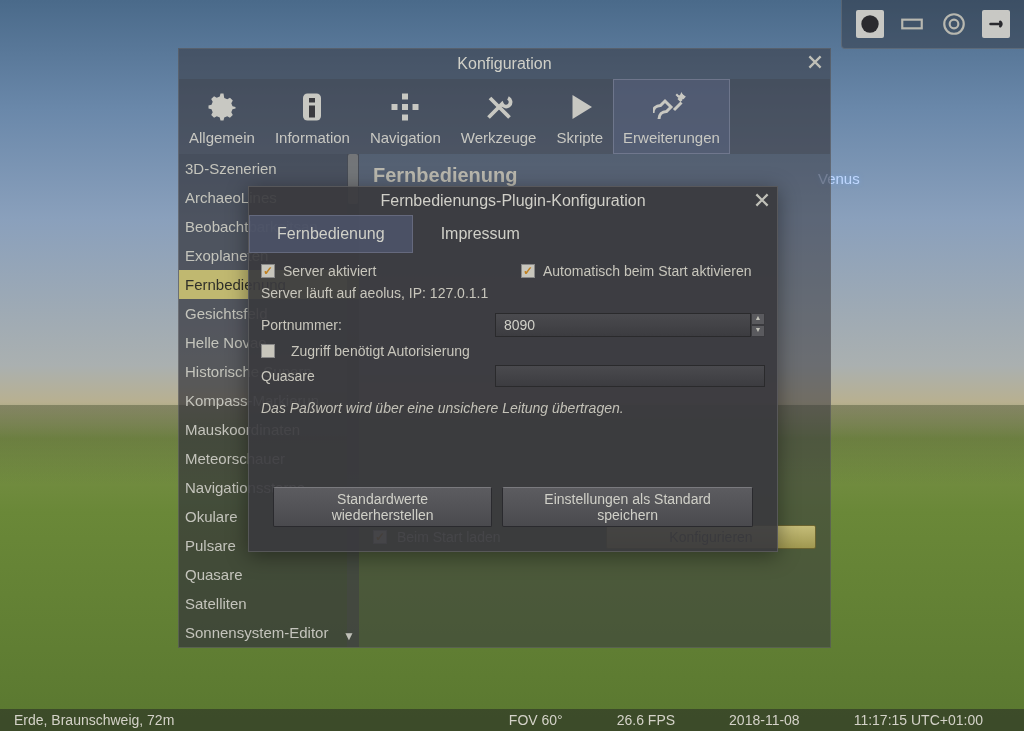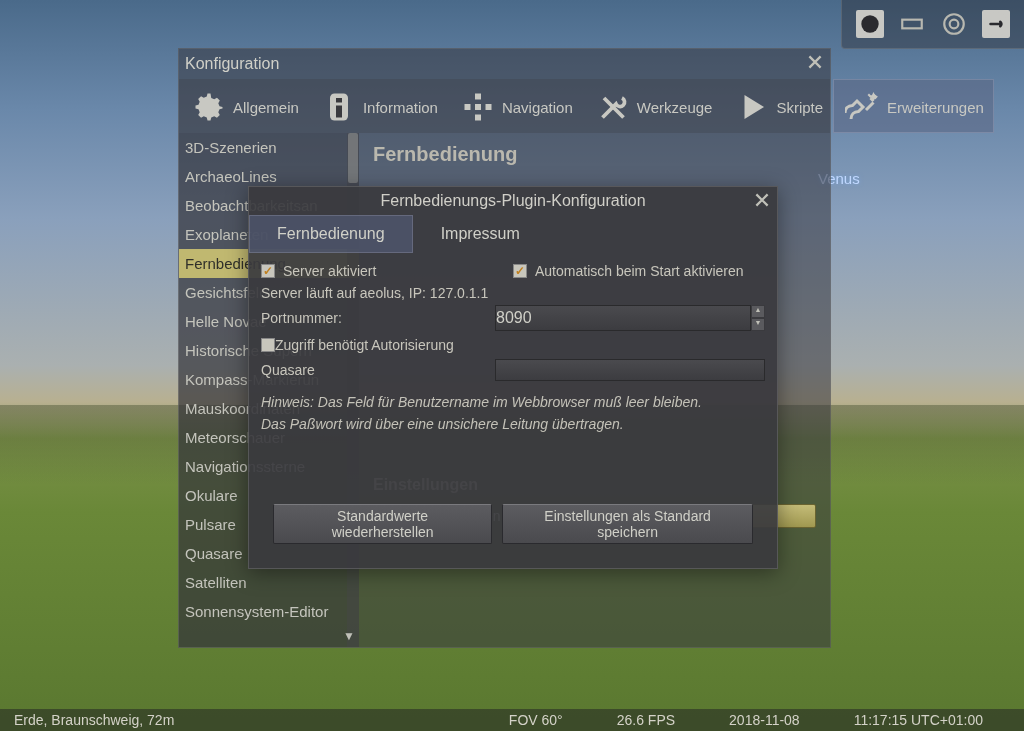--- a/index.html
+++ b/index.html
@@ -28,26 +28,26 @@
   
   .obj-label { position: absolute; top: 170px; left: 818px; color: #c0d8ff; font-size: 15px; text-shadow: 0 0 4px rgba(120,180,255,0.5); }
 
   
   .win {
     position: absolute; left: 178px; top: 48px; width: 653px; height: 600px;
     background: rgba(55,55,62,0.55);
     border: 1px solid rgba(120,120,120,0.35);
     display:flex; flex-direction:column;
   }
-  .win-title { padding: 6px; color:#d0d0c8; font-size:16px; position:relative; }
+  .win-title { text-align:center; padding: 6px; color:#d0d0c8; font-size:16px; position:relative; }
   .close-x { position:absolute; right:6px; top:4px; width:18px; height:18px; cursor:pointer; }
   .close-x svg { width:18px; height:18px; }
 
   .top-tabs { display:flex; background: rgba(60,60,65,0.3); }
-  .top-tab { flex: 0 0 auto; text-align:center; padding: 10px 10px 8px; cursor:pointer; display:flex; align-items:center; gap:4px; }
+  .top-tab { flex: 0 0 auto; text-align:center; padding: 10px 10px 8px; cursor:pointer; display:flex; flex-direction:column; align-items:center; gap:4px; }
   .top-tab .icon { width:40px; height:36px; display:flex; align-items:center; justify-content:center;}
   .top-tab .icon svg { width:36px; height:36px; fill:#c8c8c2; }
   .top-tab span { font-size:15px; color:#c8c8c2; }
   .top-tab.active { background: rgba(90,100,130,0.55); box-shadow: inset 0 0 0 1px rgba(200,200,220,0.25); text-align: right; }
 
   .content-row { display:flex; flex:1; overflow:hidden; }
   .sidebar { width: 180px; background: rgba(50,50,55,0.35); overflow:hidden; position:relative;}
   .sidebar .sb-item { padding: 6px 6px; cursor:pointer; white-space:nowrap; overflow:hidden; text-overflow: clip; color:#c4c4bc; font-size:15px; }
   .sidebar .sb-item.selected { background: #c0b870; color:#30302a; }
   .sb-arrow { position:absolute; right:4px; bottom:4px; color:#c0c0b8; font-size:12px; cursor:pointer; }
@@ -73,26 +73,26 @@
     position:absolute; left: 248px; top: 186px; width: 530px;
     background: rgba(58,58,62,0.92);
     border:1px solid rgba(130,130,130,0.4);
     box-shadow: 0 4px 20px rgba(0,0,0,0.4);
   }
   .modal-title { text-align:center; padding:5px; font-size:16px; position:relative;}
   .modal-tabs { display:flex; }
   .modal-tab { padding: 10px 28px; cursor:pointer; font-size:16px; color:#d0d0c8;}
   .modal-tab.active { background: rgba(85,95,125,0.6); box-shadow: inset 0 0 0 1px rgba(180,180,200,0.25);}
   .modal-body { padding: 10px 12px 16px; }
-  .row { display:flex; align-items:center; gap:0; margin-bottom:6px;}
+  .row { display:flex; align-items:center; gap:16px; margin-bottom:6px;}
   .row .half { flex:1; display:flex; align-items:center; gap:8px;}
   .label { color:#c8c6bc; }
-  .status-line { color:#c8c6bc; margin-bottom:4px; font-size:14px;}
+  .status-line { color:#c8c6bc; margin-bottom:12px; font-size:14px;}
   .spin-wrap { display:flex; margin-left:auto; width:270px;}
-  .spin-input { flex:1; background:linear-gradient(#4a4a4e,#3c3c40); border:1px solid #2a2a2c; color:#d0d0c8; padding:3px 0; font-size:16px;}
+  .spin-input { flex:1; background:linear-gradient(#4a4a4e,#3c3c40); border:1px solid #2a2a2c; color:#d0d0c8; padding:3px 8px; font-size:14px;}
   .spin-btns { width:14px; display:flex; flex-direction:column; }
   .spin-btn { flex:1; background:#5a5a5e; border:1px solid #3a3a3e; font-size:7px; line-height:1; text-align:center; cursor:pointer; color:#c0c0b8;}
   .txt-input { width:270px; margin-left:auto; background:linear-gradient(#4a4a4e,#3c3c40); border:1px solid #2a2a2c; height:22px;}
   .hint { font-style:italic; color:#c4c2b8; margin-top:10px; line-height:1.6;}
   .modal-btns { display:flex; gap:10px; justify-content:flex-start; padding: 8px 12px; margin-top: 60px;}
 
   
   .bottom {
     position:absolute; left:0; right:0; bottom:0; height:22px;
     background: rgba(30,30,34,0.5);
@@ -279,21 +279,20 @@
     </div>
     <div class="row">
       <span class="chk"></span>
       <span class="label">Zugriff benötigt Autorisierung</span>
     </div>
     <div class="row">
       <span class="label">Quasare</span>
       <input class="txt-input" type="password" style="">
     </div>
     <div class="hint">
-      <div>Hinweis: Das Feld für Benutzername im Webbrowser muß leer bleiben.</div>
       <div>Das Paßwort wird über eine unsichere Leitung übertragen.</div>
     </div>
     <div class="modal-btns">
       <button class="btn">Standardwerte wiederherstellen</button>
       <button class="btn">Einstellungen als Standard speichern</button>
     </div>
   </div>
 </div>
 
 <div class="bottom">

